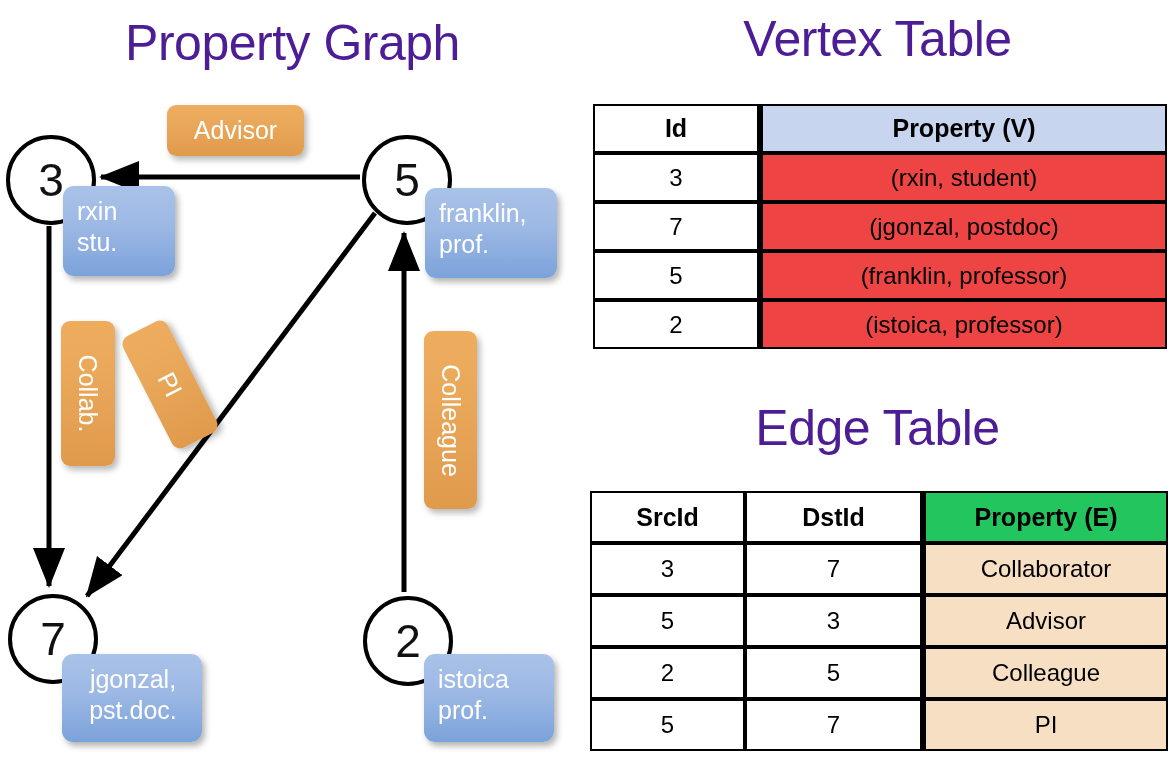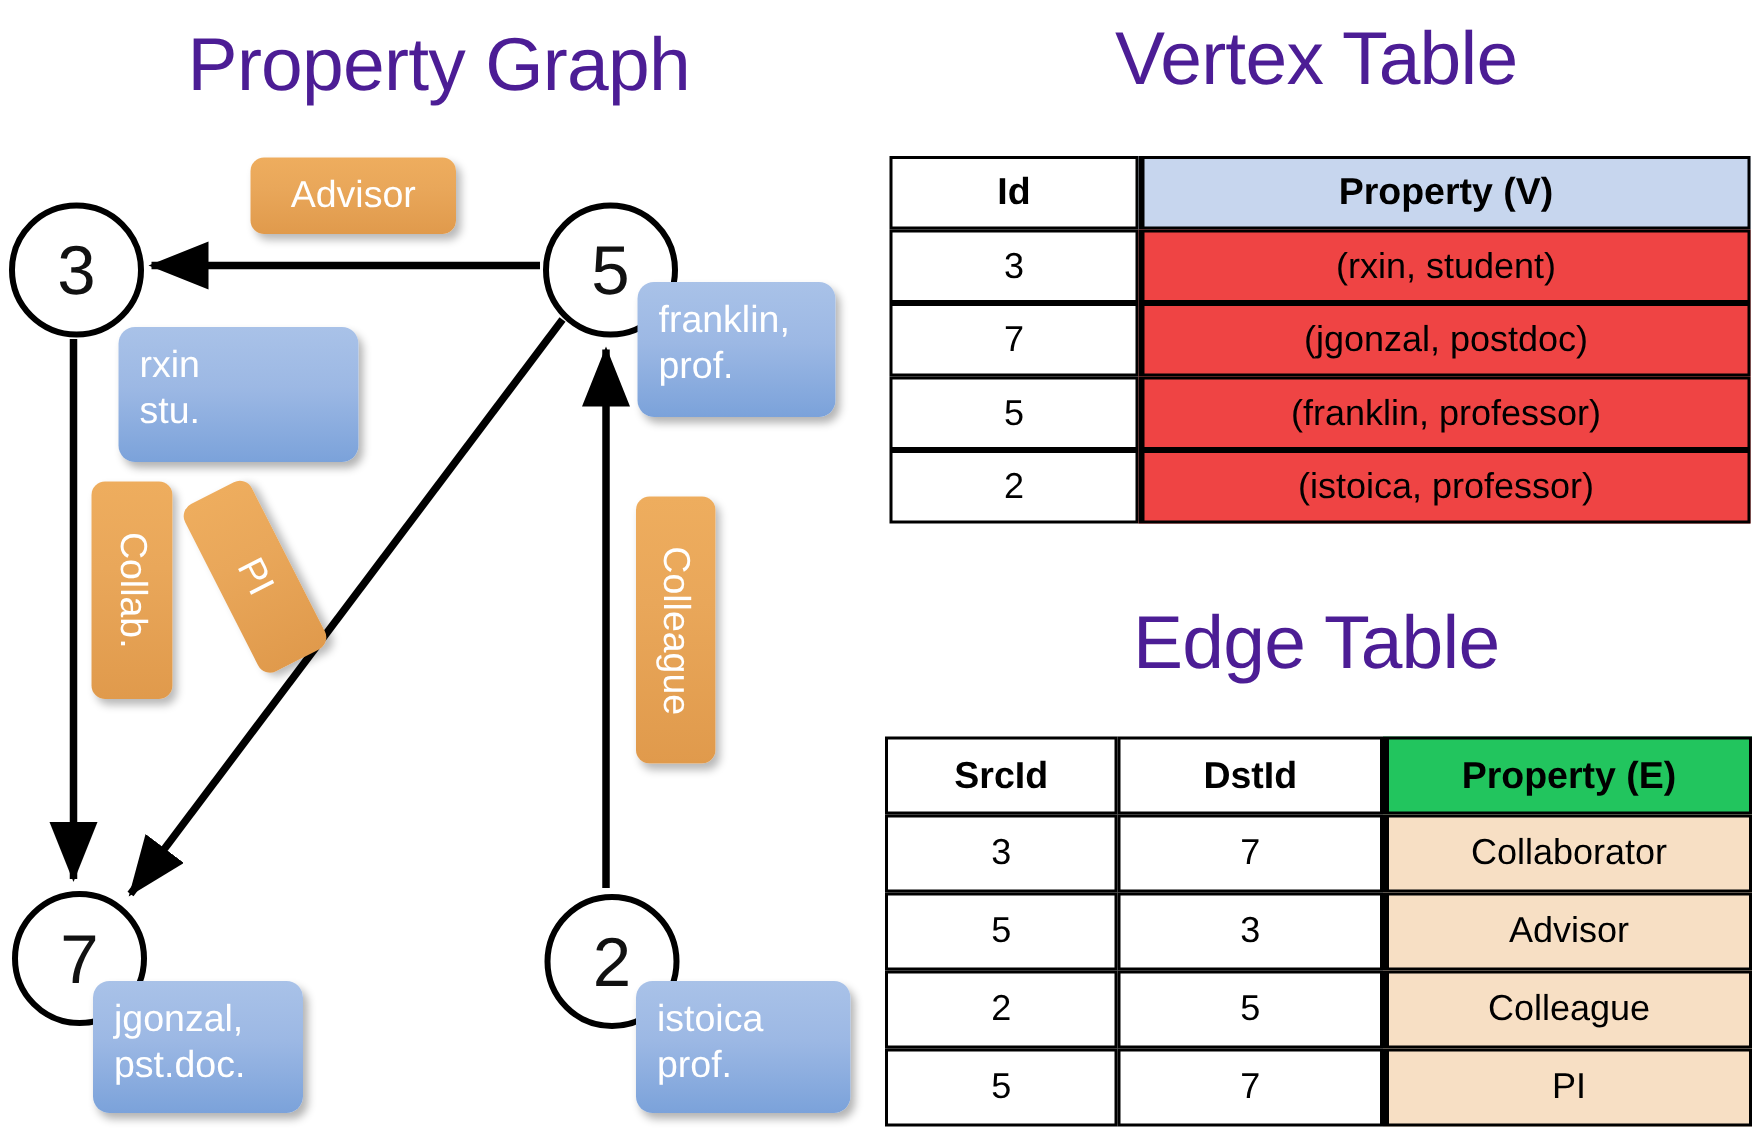--- a/index.html
+++ b/index.html
@@ -71,24 +71,24 @@
     background: linear-gradient(to bottom, #a9c2e8 0%, #9cb8e4 45%, #7ba2da 100%);
     box-shadow: 3px 4px 6px rgba(0,0,0,0.30);
     color: #ffffff;
     font-size: 25px;
     line-height: 1.22;
     padding: 10px 12px 10px 14px;
     box-sizing: border-box;
     z-index: 4;
     font-weight: 400;
   }
-  #box-rxin     { left: 79px;  top: 186px; width: 160px; height: 90px; margin-top: 32px; }
+  #box-rxin     { left: 63px;  top: 186px; width: 112px; height: 90px; }
   #box-franklin { left: 425px; top: 188px; width: 132px; height: 90px; }
-  #box-jgonzal  { left: 62px;  top: 654px; width: 140px; height: 88px; }
-  #box-istoica  { left: 424px; top: 654px; width: 143px; height: 88px; }
+  #box-jgonzal  { left: 62px;  top: 654px; width: 140px; height: 88px; text-align: center; }
+  #box-istoica  { left: 424px; top: 654px; width: 130px; height: 88px; }
 
   
   .edge-label {
     position: absolute;
     border-radius: 9px;
     background: linear-gradient(to bottom, #eead5e 0%, #e9a75a 40%, #e09a4c 100%);
     box-shadow: 3px 4px 6px rgba(0,0,0,0.28);
     color: #ffffff;
     font-size: 25px;
     display: flex;

